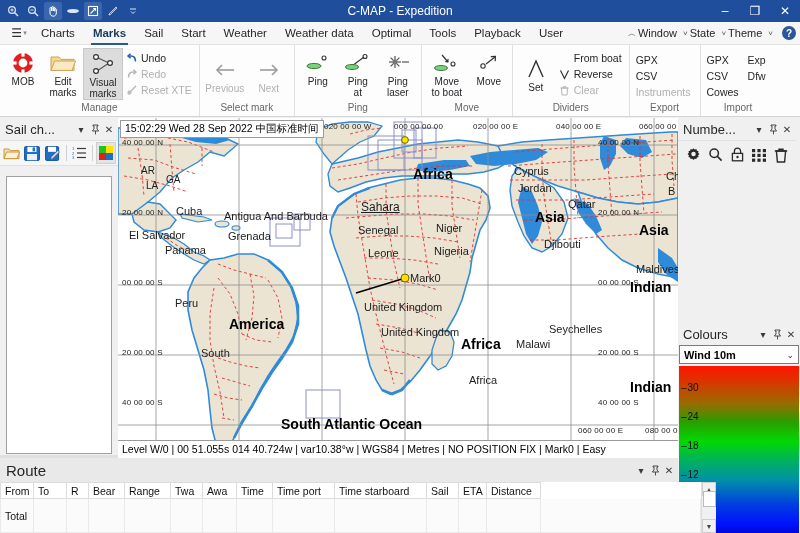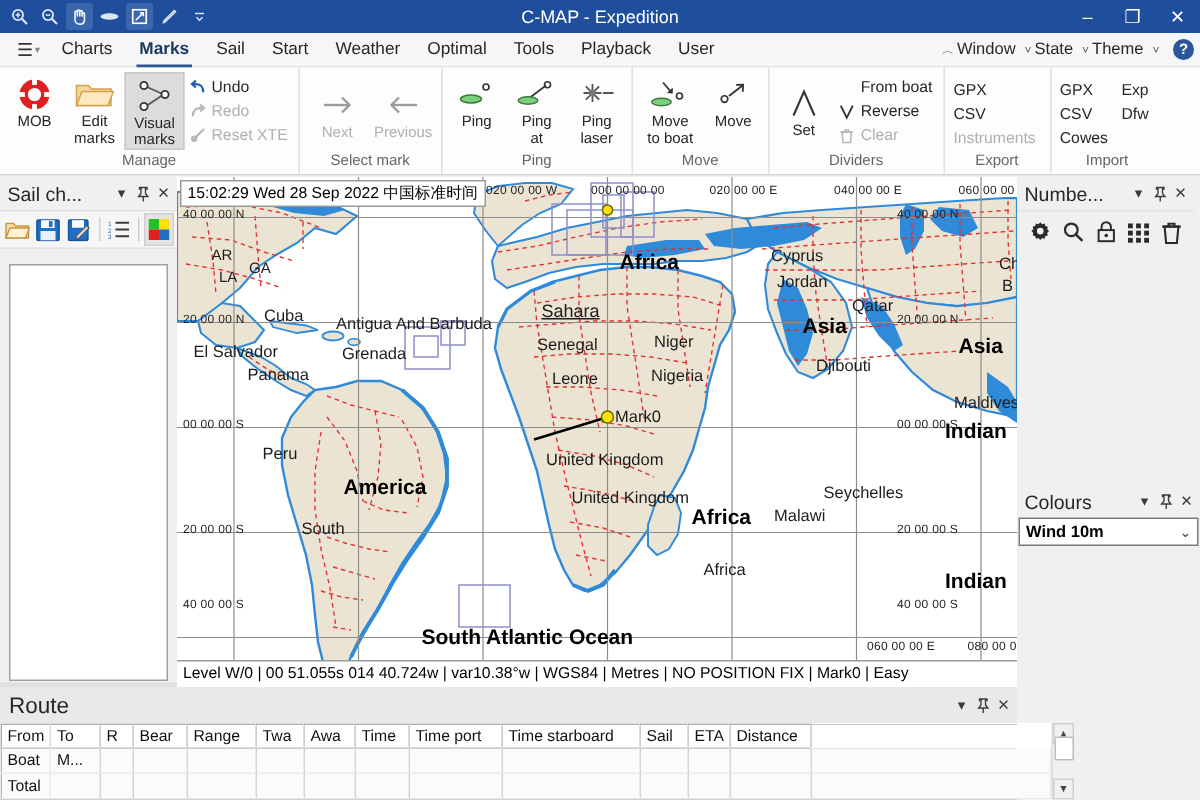--- a/index.html
+++ b/index.html
@@ -249,20 +249,21 @@
   <div class="ribbon-tabs">
     <div class="hamburger">
       <span>☰</span>
       <span class="ham-caret">▾</span>
     </div>
     <div class="rtab">Charts</div>
     <div class="rtab sel">Marks</div>
     <div class="rtab">Sail</div>
     <div class="rtab">Start</div>
     <div class="rtab">Weather</div>
+    <div class="rtab">Weather data</div>
     <div class="rtab">Optimal</div>
     <div class="rtab">Tools</div>
     <div class="rtab">Playback</div>
     <div class="rtab">User</div>
     <div class="rtab-right">
       <div class="itm">
           <span class="tick">︿</span>
           <span>Window</span>
         </div>
       <div class="itm">
@@ -351,34 +352,34 @@
         </div>
       </div>
       <div class="rgroup-title">Manage</div>
     </div>
 
     <div class="rgroup">
       <div class="rgroup-body" style="padding-top:10px;">
         <div class="bigbtn wide" style="color:#b0b0b0;">
           <div class="ic">
             <svg width="22" height="16" viewBox="0 0 22 16">
+                <line x1="20" y1="8" x2="3" y2="8" stroke="#9c9c9c" stroke-width="1.6"></line>
+                <path d="M8 3 3 8l5 5" fill="none" stroke="#9c9c9c" stroke-width="1.6"></path>
+              </svg>
+          </div>
+          <div>Previous</div>
+        </div>
+        <div class="bigbtn wide" style="color:#b0b0b0;">
+          <div class="ic">
+            <svg width="22" height="16" viewBox="0 0 22 16">
                 <line x1="2" y1="8" x2="19" y2="8" stroke="#9c9c9c" stroke-width="1.6"></line>
                 <path d="M14 3l5 5-5 5" fill="none" stroke="#9c9c9c" stroke-width="1.6"></path>
               </svg>
           </div>
           <div>Next</div>
-        </div>
-        <div class="bigbtn wide" style="color:#b0b0b0;">
-          <div class="ic">
-            <svg width="22" height="16" viewBox="0 0 22 16">
-                <line x1="20" y1="8" x2="3" y2="8" stroke="#9c9c9c" stroke-width="1.6"></line>
-                <path d="M8 3 3 8l5 5" fill="none" stroke="#9c9c9c" stroke-width="1.6"></path>
-              </svg>
-          </div>
-          <div>Previous</div>
         </div>
       </div>
       <div class="rgroup-title">Select mark</div>
     </div>
 
     <div class="rgroup">
       <div class="rgroup-body">
         <div class="bigbtn">
           <div class="ic">
             <svg width="28" height="20" viewBox="0 0 28 20">
@@ -826,20 +827,27 @@
             <path d="M2 1h5v1H6v3l1.6 2H1.4L3 5V2H2Z" fill="none" stroke="#3a3a3a" stroke-width="0.9"></path>
             <line x1="4.5" y1="7" x2="4.5" y2="10.4" stroke="#3a3a3a" stroke-width="0.9"></line>
           </svg>
       </div>
       <div class="panel-btn">✕</div>
     </div>
     <div class="col-select">
       <span>Wind 10m</span>
       <span class="cv">⌄</span>
     </div>
+    <div class="colourbar">
+      <div class="cb-tick" style="top:16px;">30</div>
+      <div class="cb-tick" style="top:45px;">24</div>
+      <div class="cb-tick" style="top:74px;">18</div>
+      <div class="cb-tick" style="top:103px;">12</div>
+      <div class="cb-tick" style="top:132px;">6</div>
+    </div>
   </div>
 
   <div class="divider-h"></div>
   <div class="panel" id="route">
     <div class="route-head">
       <div class="route-title">Route</div>
       <div class="panel-btn">▾</div>
       <div class="panel-btn">
         <svg width="9" height="11" viewBox="0 0 9 11">
             <path d="M2 1h5v1H6v3l1.6 2H1.4L3 5V2H2Z" fill="none" stroke="#3a3a3a" stroke-width="0.9"></path>
@@ -879,36 +887,20 @@
             <th>Time port</th>
             <th>Time starboard</th>
             <th>Sail</th>
             <th>ETA</th>
             <th>Distance</th>
             <th style="border-color:#fff;"></th>
           </tr>
         </thead>
         <tbody>
           <tr>
-            <td>Boat</td>
-            <td>M...</td>
-            <td></td>
-            <td></td>
-            <td></td>
-            <td></td>
-            <td></td>
-            <td></td>
-            <td></td>
-            <td></td>
-            <td></td>
-            <td></td>
-            <td></td>
-            <td></td>
-          </tr>
-          <tr>
             <td>Total</td>
             <td></td>
             <td></td>
             <td></td>
             <td></td>
             <td></td>
             <td></td>
             <td></td>
             <td></td>
             <td></td>

